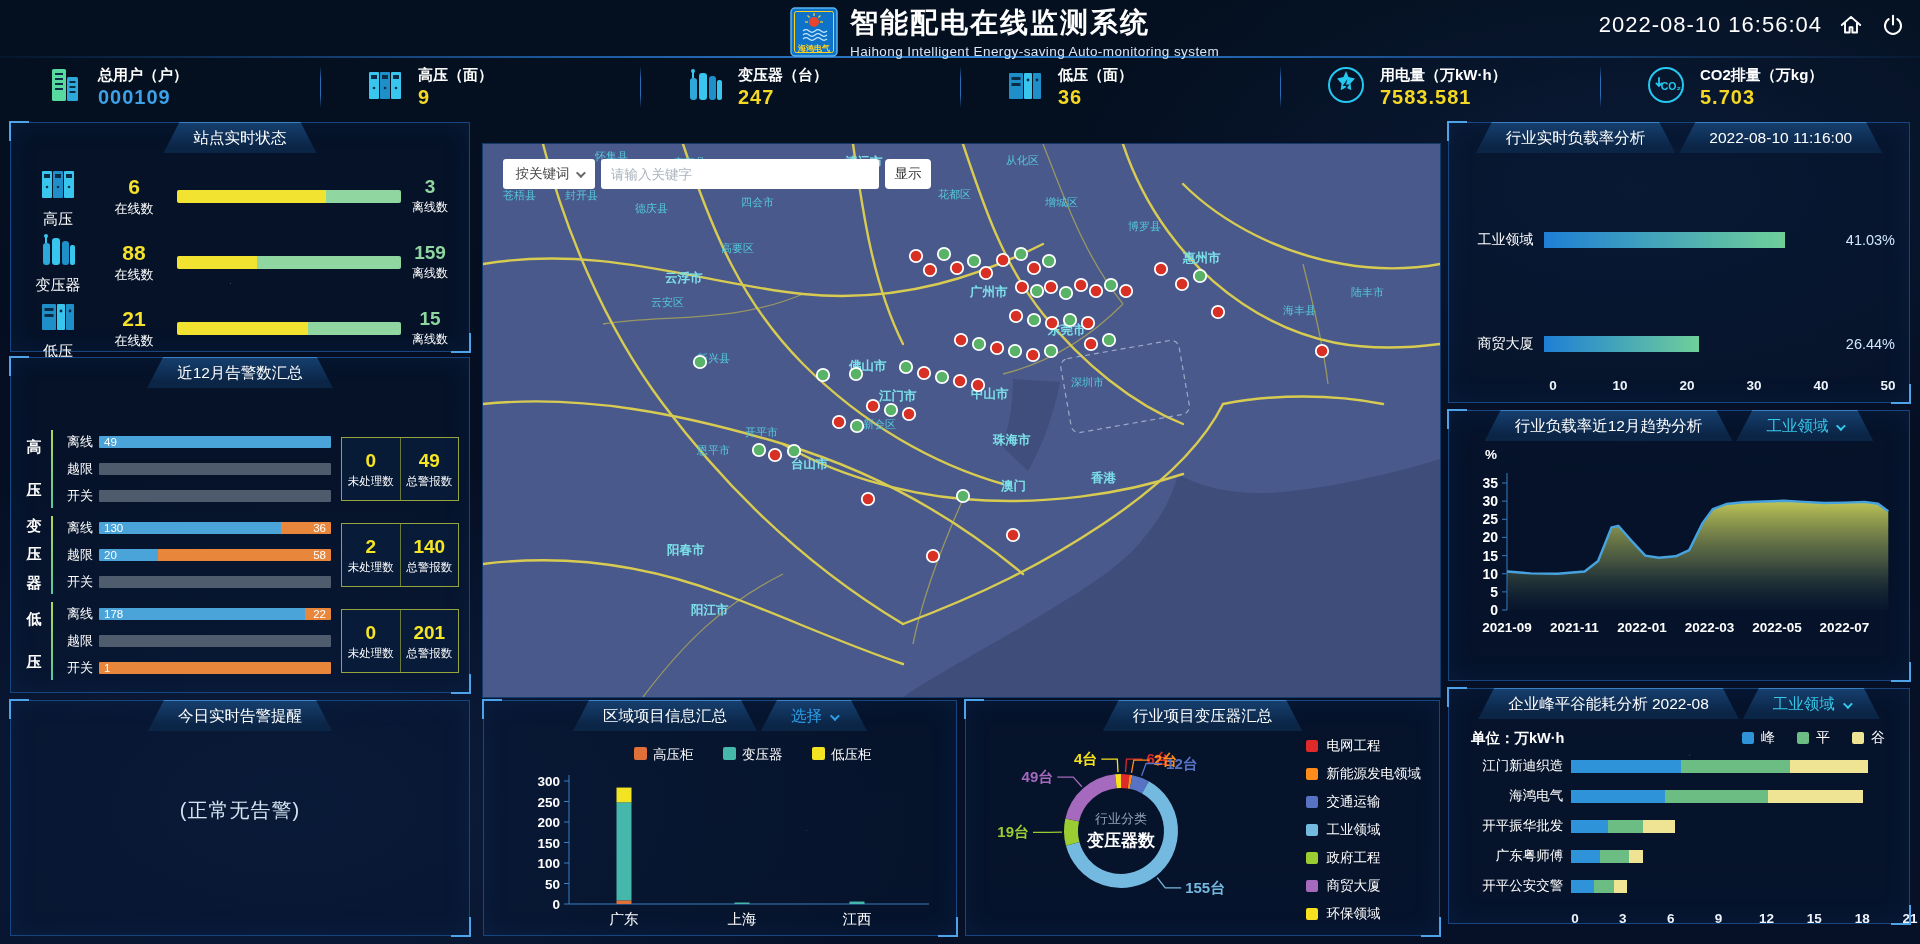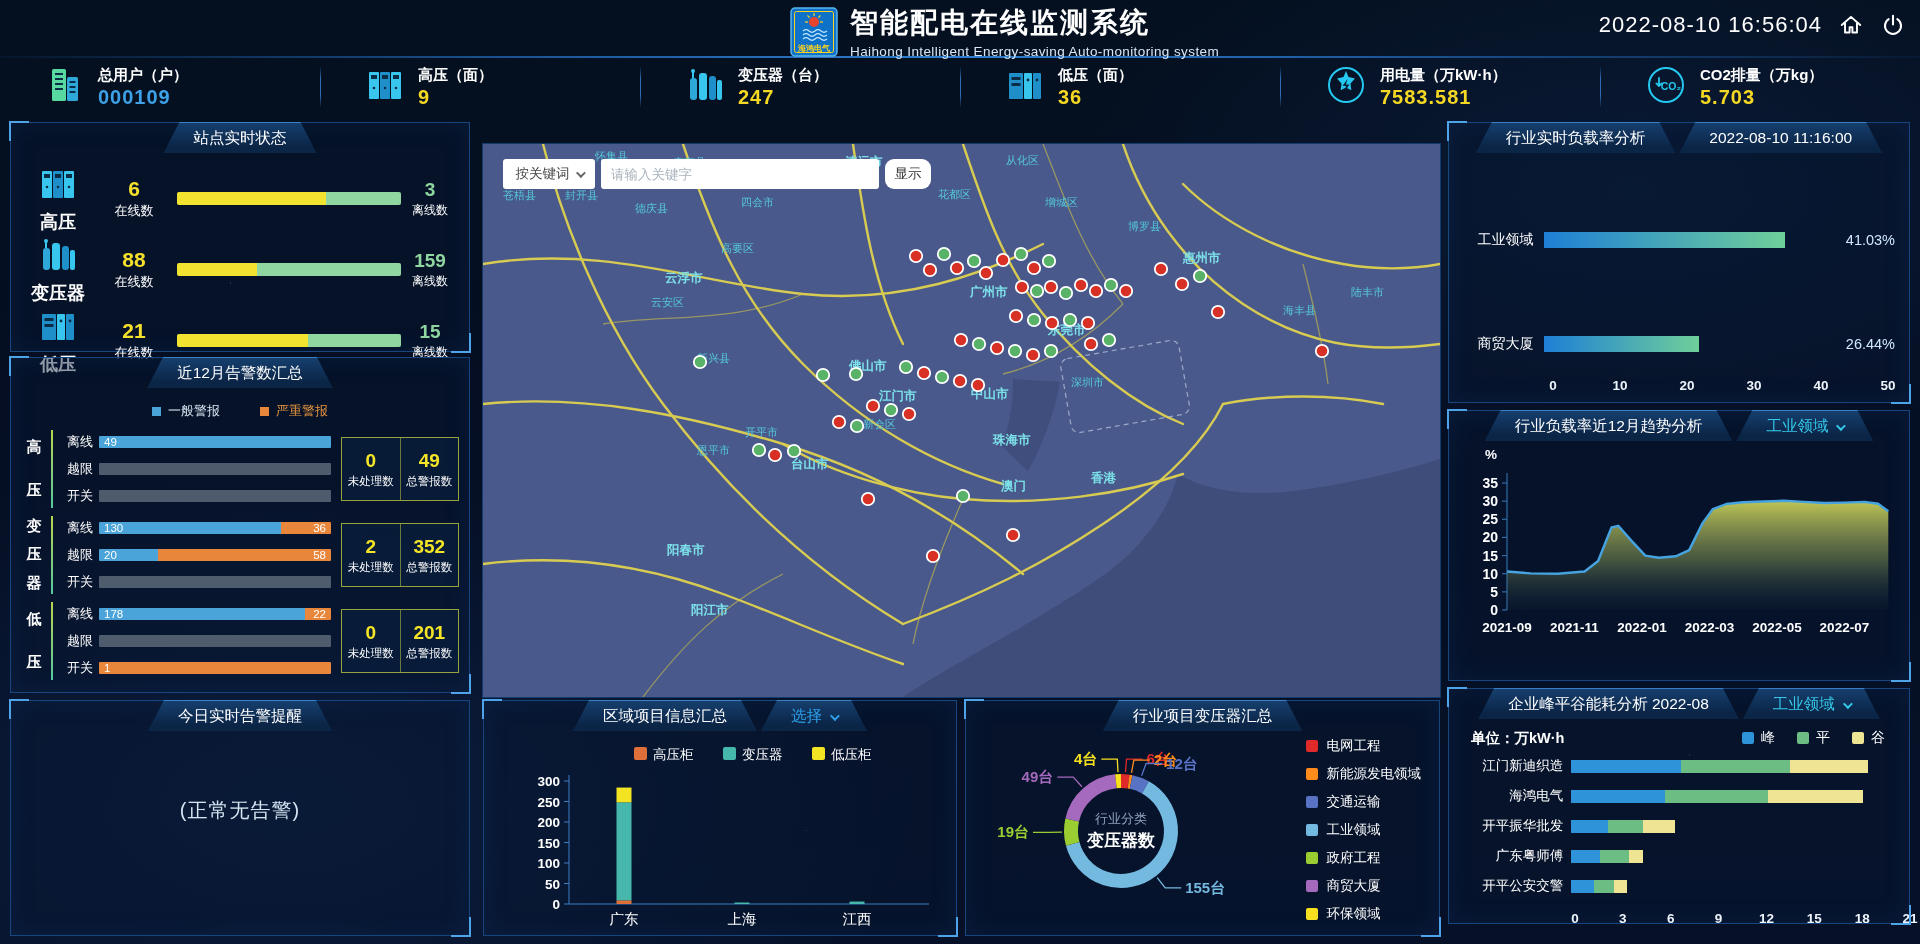--- a/index.html
+++ b/index.html
@@ -56,21 +56,21 @@
   .plate.sub{ color:#fff; }
   .plate .cyan{ color:#35c8ea; }
   .chev{ display:inline-block; width:7px; height:7px; border:solid #35c8ea; border-width:0 2px 2px 0;
       transform:rotate(45deg) translateY(-2px); margin-left:8px; }
   .chev.blue{ border-color:#2e9fe8; }
   
   #site-status{ height:230px; }
   .site-rows{ position:absolute; left:14px; right:10px; top:40px; bottom:6px; display:flex; flex-direction:column; justify-content:space-around; }
   .site-row{ display:flex; align-items:center; }
   .site-ic{ width:66px; text-align:center; }
-  .site-ic .nm{ font-size:18px; color:#fff; margin-top:1px;font-weight:bold; }
+  .site-ic .nm{ font-size:15px; color:#fff; margin-top:1px; }
   .site-mid{ width:86px; text-align:center; }
   .site-mid .v{ font-size:21px; font-weight:bold; color:#f5e02c; }
   .site-mid .l{ font-size:13px; color:#fff; margin-top:1px; }
   .site-bar{ flex:1; height:13px; border-radius:2px; overflow:hidden; display:flex; background:#20314f; }
   .site-bar .on{ background:#f2e330; height:100%; }
   .site-bar .off{ background:#8fd6a0; height:100%; flex:1; }
   .site-right{ width:58px; text-align:center; }
   .site-right .v{ font-size:19px; font-weight:bold; color:#8fd6a0; }
   .site-right .l{ font-size:12px; color:#fff; margin-top:1px; }
   
@@ -103,21 +103,21 @@
   .today-msg{ position:absolute; left:0; right:0; top:96px; text-align:center; font-size:20px; color:#d5e4f2; letter-spacing:1px; }
   
   .map-wrap{ position:relative; width:957px; height:553px; background:#49598c; overflow:hidden; box-shadow:0 0 0 1px #123a6b; }
   .map-controls{ position:absolute; left:20px; top:15px; display:flex; gap:6px; z-index:5; }
   .map-select{ width:92px; height:30px; background:#fff; border-radius:3px; color:#444; font-size:13.5px;
       display:flex; align-items:center; justify-content:center; gap:6px; cursor:pointer; }
   .map-select .chev{ border-color:#666; margin-left:0; }
   .map-input{ width:278px; height:30px; border:none; border-radius:3px; padding:0 10px; font-size:13.5px; color:#333;
       font-family:"Liberation Sans",sans-serif; }
   .map-input::placeholder{ color:#aab3bd; }
-  .map-btn{ width:46px; height:30px; background:#fff; border:none; border-radius:9px; font-size:13.5px; color:#333; cursor:pointer;
+  .map-btn{ width:46px; height:30px; background:#fff; border:none; border-radius:4px; font-size:13.5px; color:#333; cursor:pointer;
       font-family:"Liberation Sans",sans-serif; }
   
   .center-bottom{ position:absolute; top:556px; left:0; width:957px; display:flex; gap:8px; }
   #region-info{ width:474px; height:236px; }
   #industry-transformers{ width:475px; height:236px; }
   .donut-legend{ position:absolute; right:18px; top:36px; display:flex; flex-direction:column; gap:10px; }
   .donut-legend .it{ display:flex; align-items:center; gap:9px; font-size:13.5px; color:#fff; }
   .donut-legend .sq{ width:12px; height:12px; border-radius:2px; }
   
   #load-rate{ height:281px; }
@@ -360,30 +360,20 @@
               <div class="l">离线数</div>
             </div>
           </div>
         </div>
     </div>
 
     <div class="panel" id="alarm-summary">
       <div class="title-row">
           <div class="plate">近12月告警数汇总</div>
         </div>
-      <div class="alarm-legend">
-          <div class="it">
-            <span class="sq" style="background: rgb(74, 163, 217);"></span>
-            <span style="color: rgb(216, 230, 245);">一般警报</span>
-          </div>
-          <div class="it">
-            <span class="sq" style="background: rgb(232, 135, 60);"></span>
-            <span style="color: rgb(232, 149, 63);">严重警报</span>
-          </div>
-        </div>
       <div class="alarm-body">
           <div class="alarm-group" style="height: 86px;">
             <div class="ag-name">
               <span>高</span>
               <span>压</span>
             </div>
             <div class="ag-line"></div>
             <div class="ag-rows">
               <div class="ag-row">
                 <span class="rl">离线</span>
@@ -443,21 +433,21 @@
                   <div class="seg gray"></div>
                 </div>
               </div>
             </div>
             <div class="ag-box">
               <div class="half">
                 <div class="bv">2</div>
                 <div class="bl">未处理数</div>
               </div>
               <div class="half">
-                <div class="bv">352</div>
+                <div class="bv">140</div>
                 <div class="bl">总警报数</div>
               </div>
             </div>
           </div>
           <div class="alarm-group" style="height: 86px;">
             <div class="ag-name">
               <span>低</span>
               <span>压</span>
             </div>
             <div class="ag-line"></div>

